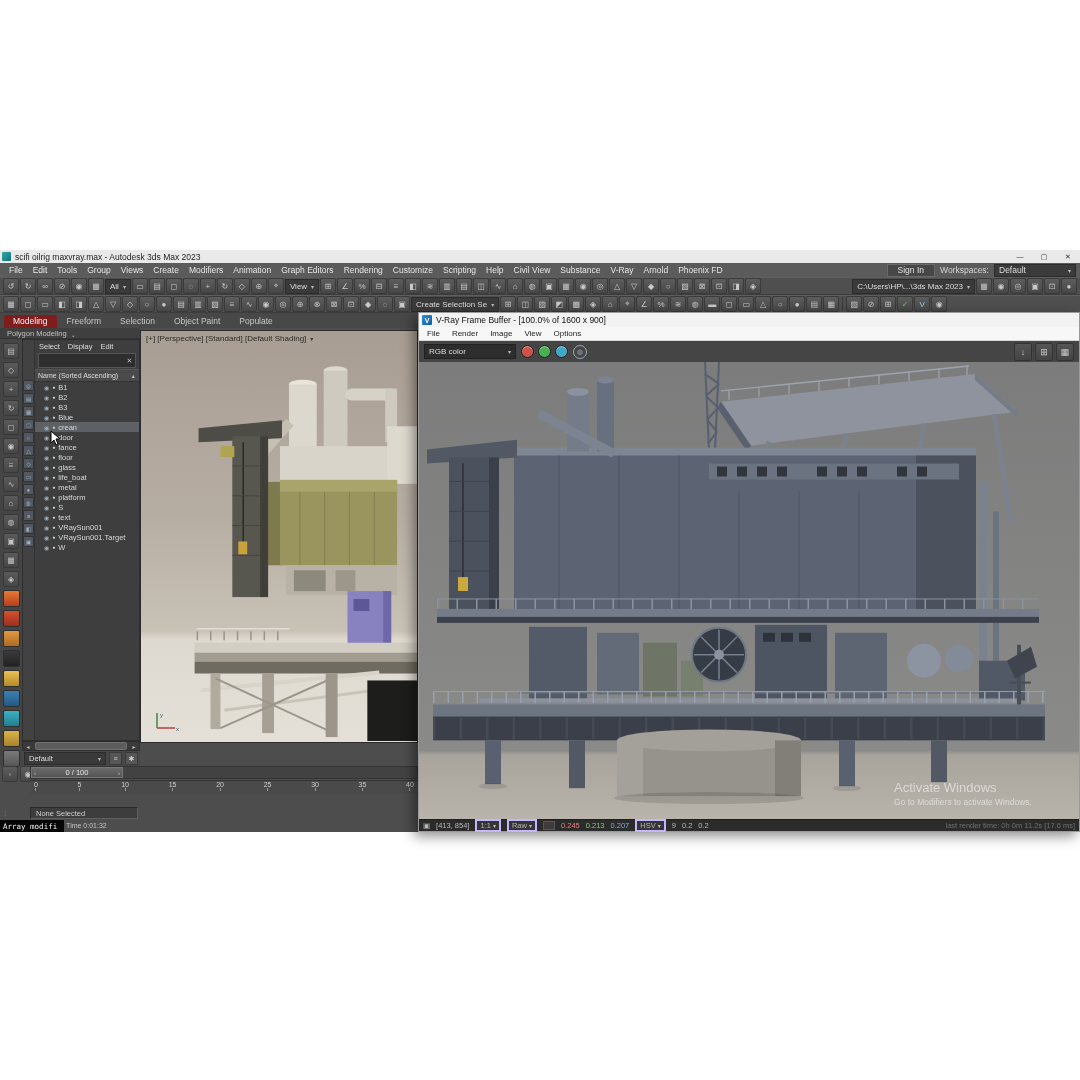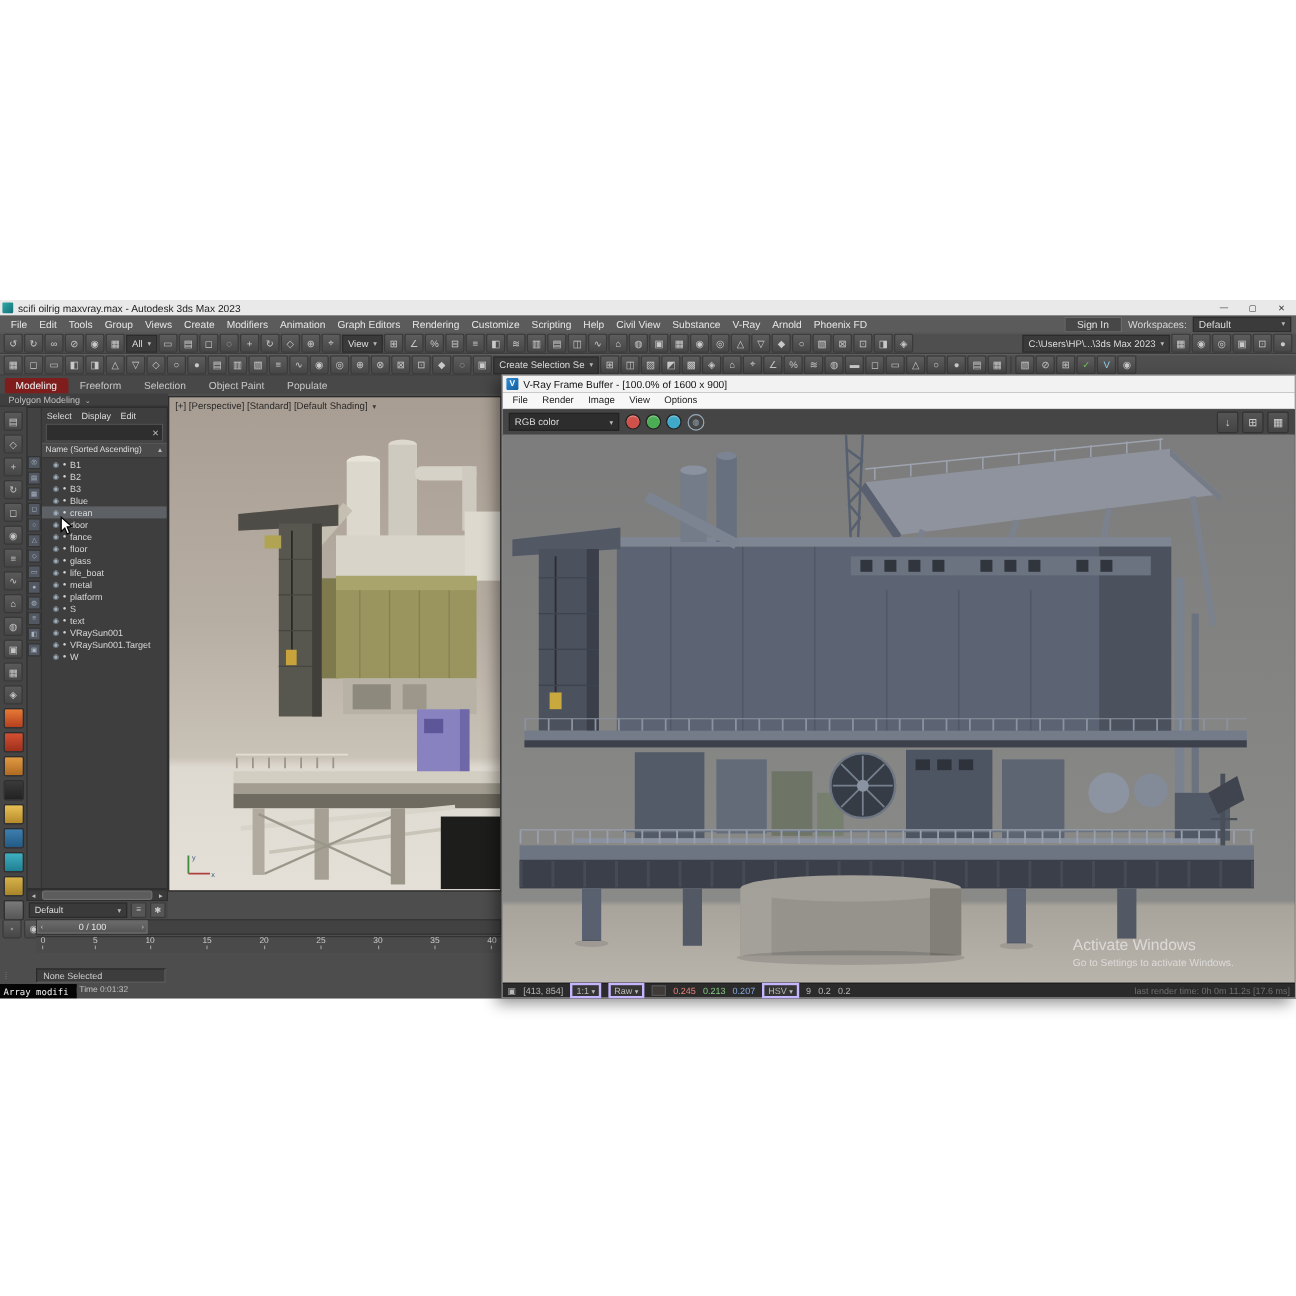--- a/index.html
+++ b/index.html
@@ -816,21 +816,21 @@
         <rect x="198" y="380" width="26" height="56" fill="#a4a19b"></rect>
         <rect x="356" y="380" width="26" height="56" fill="#827f79"></rect>
         <ellipse cx="290" cy="438" rx="95" ry="6" fill="rgba(0,0,0,0.12)"></ellipse>
 
         <rect x="598" y="284" width="4" height="60" fill="#494f59"></rect>
         <polygon points="588,300 612,286 618,306 596,318" fill="#3f444e"></polygon>
         <line x1="590" y1="322" x2="612" y2="322" stroke="#494f59" stroke-width="2"></line>
       </svg>
       <div class="watermark">
         <div class="w1">Activate Windows</div>
-        <div class="w2">Go to Settings to activate Windows.</div>
+        <div class="w2">Go to Modifiers to activate Windows.</div>
       </div>
     </div>
 
     <div class="vfb-status">
       <span>▣</span>
       <span>[413, 854]</span>
       <span class="vs-dd">
         <span>1:1</span>
         <span class="dd-arrow">▾</span>
       </span>

